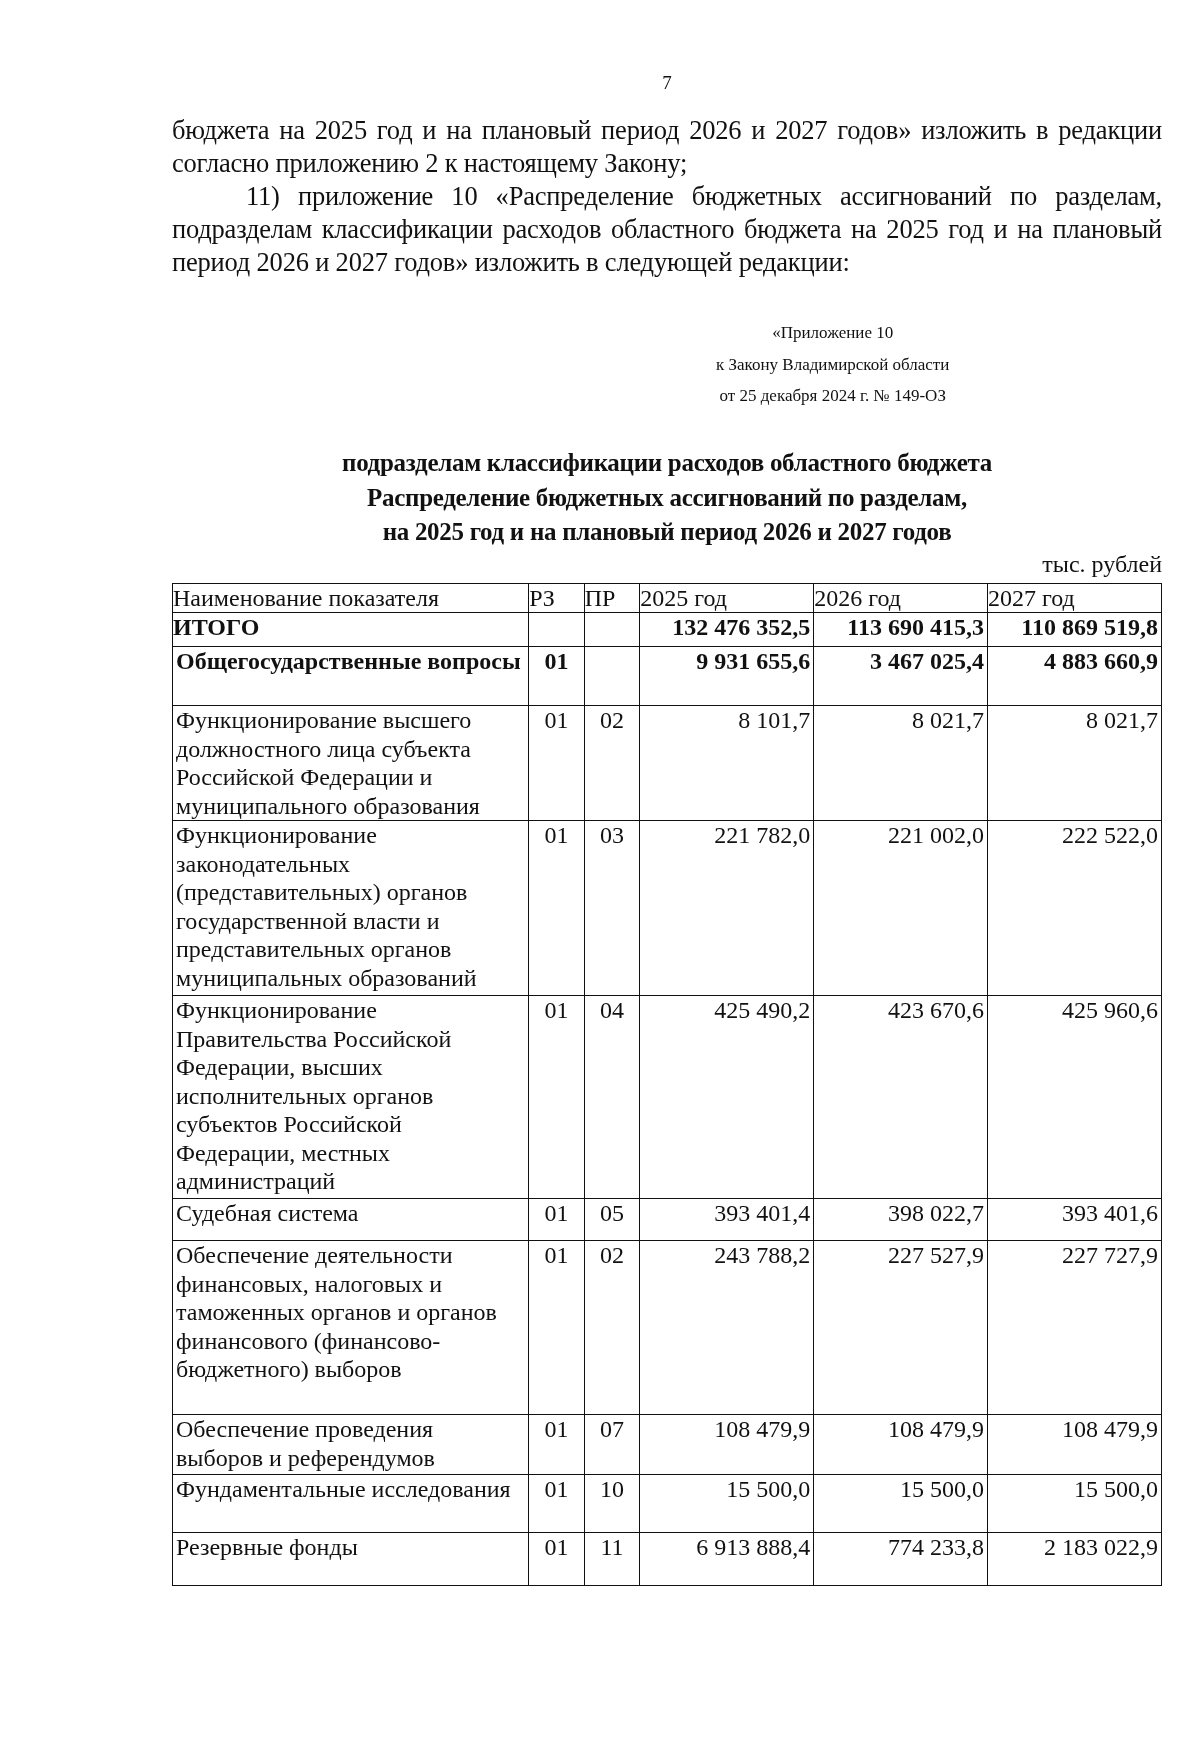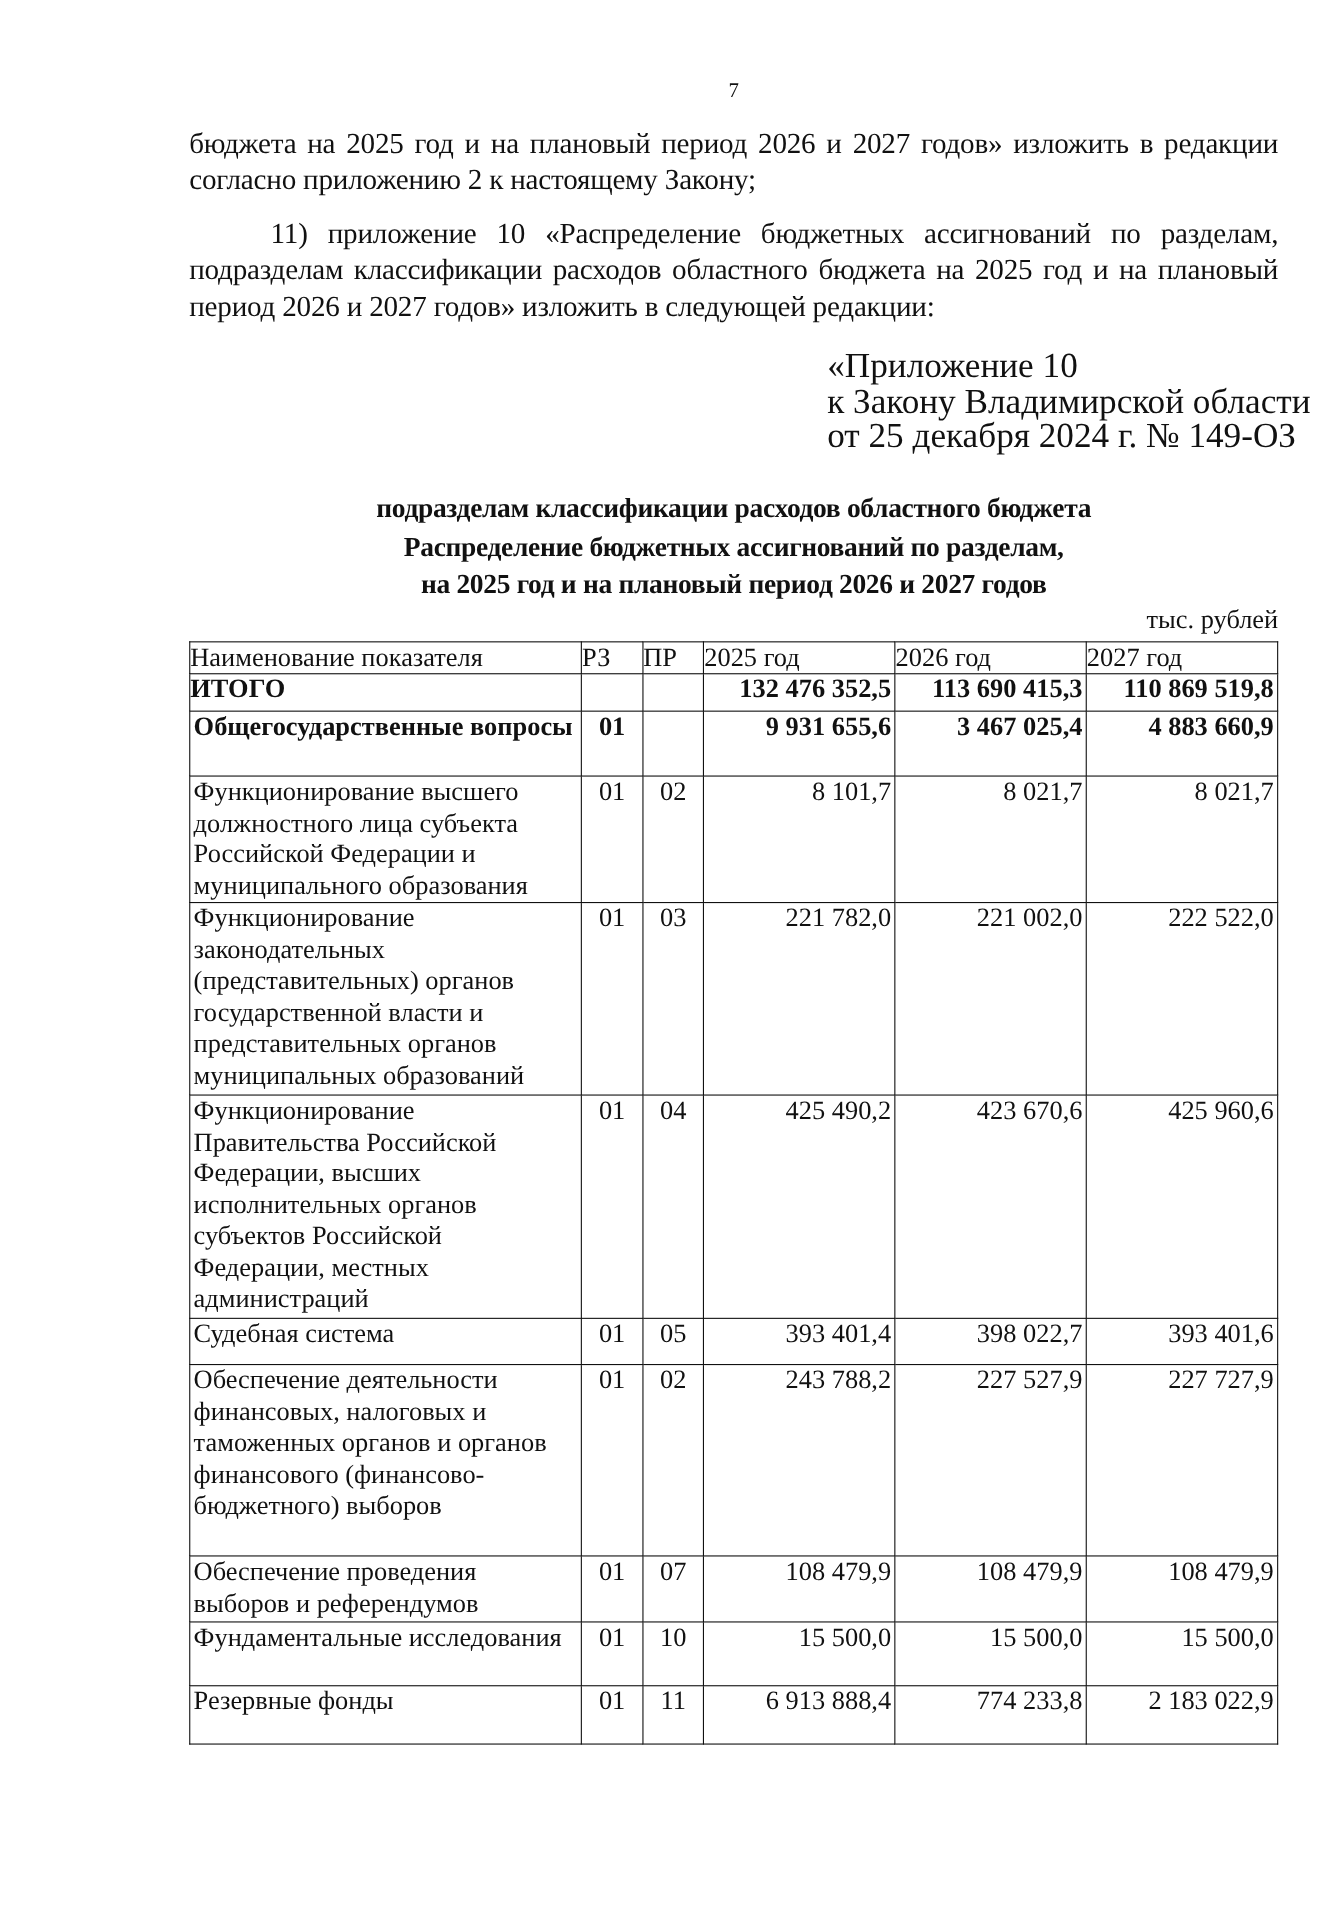--- a/index.html
+++ b/index.html
@@ -2,22 +2,22 @@
 <html><head>
 <meta charset="utf-8">
 <style>
   html, body { margin:0; padding:0; background:#ffffff; }
   body { width:1200px; height:1740px; position:relative; overflow:hidden;
          font-family:"Liberation Serif", "DejaVu Serif", serif; color:#111; }
   .page-num { position:absolute; left:0; width:1334px; top:72px; text-align:center; font-size:19px; }
   .body-text { position:absolute; left:172px; width:990px; top:114px; font-size:26.5px; line-height:33px;
                text-align:justify; letter-spacing:-0.2px; }
   .body-text p { margin:0; }
-  .body-text .indent { text-indent:74px;margin-top:16px; }
-  .appendix { position:absolute; left:752px; top:317px; font-size:32px; line-height:31.5px; }
+  .body-text .indent { text-indent:74px; }
+  .appendix { position:absolute; left:716px; top:317px; font-size:17px; line-height:31.5px;text-align:center; }
   .appendix div { white-space:nowrap; }
   .title { position:absolute; left:172px; width:990px; top:446px; text-align:center;
            font-size:25px; line-height:34.5px; font-weight:bold; letter-spacing:-0.3px; }
   .units { position:absolute; right:38px; top:551px; font-size:24px; }
   table.budget { position:absolute; left:172px; top:583px; width:990px; border-collapse:collapse;
                  table-layout:fixed; font-size:24px; line-height:28.5px; }
   table.budget td, table.budget th { border:1.6px solid #111; vertical-align:top; padding:0 3px; }
   table.budget th { font-weight:normal; text-align:left; height:28px; line-height:28px; padding:0; }
   .c-name { width:340px; } .c-rz { width:53px; } .c-pr { width:53px; }
   .c-y { width:166px; }

